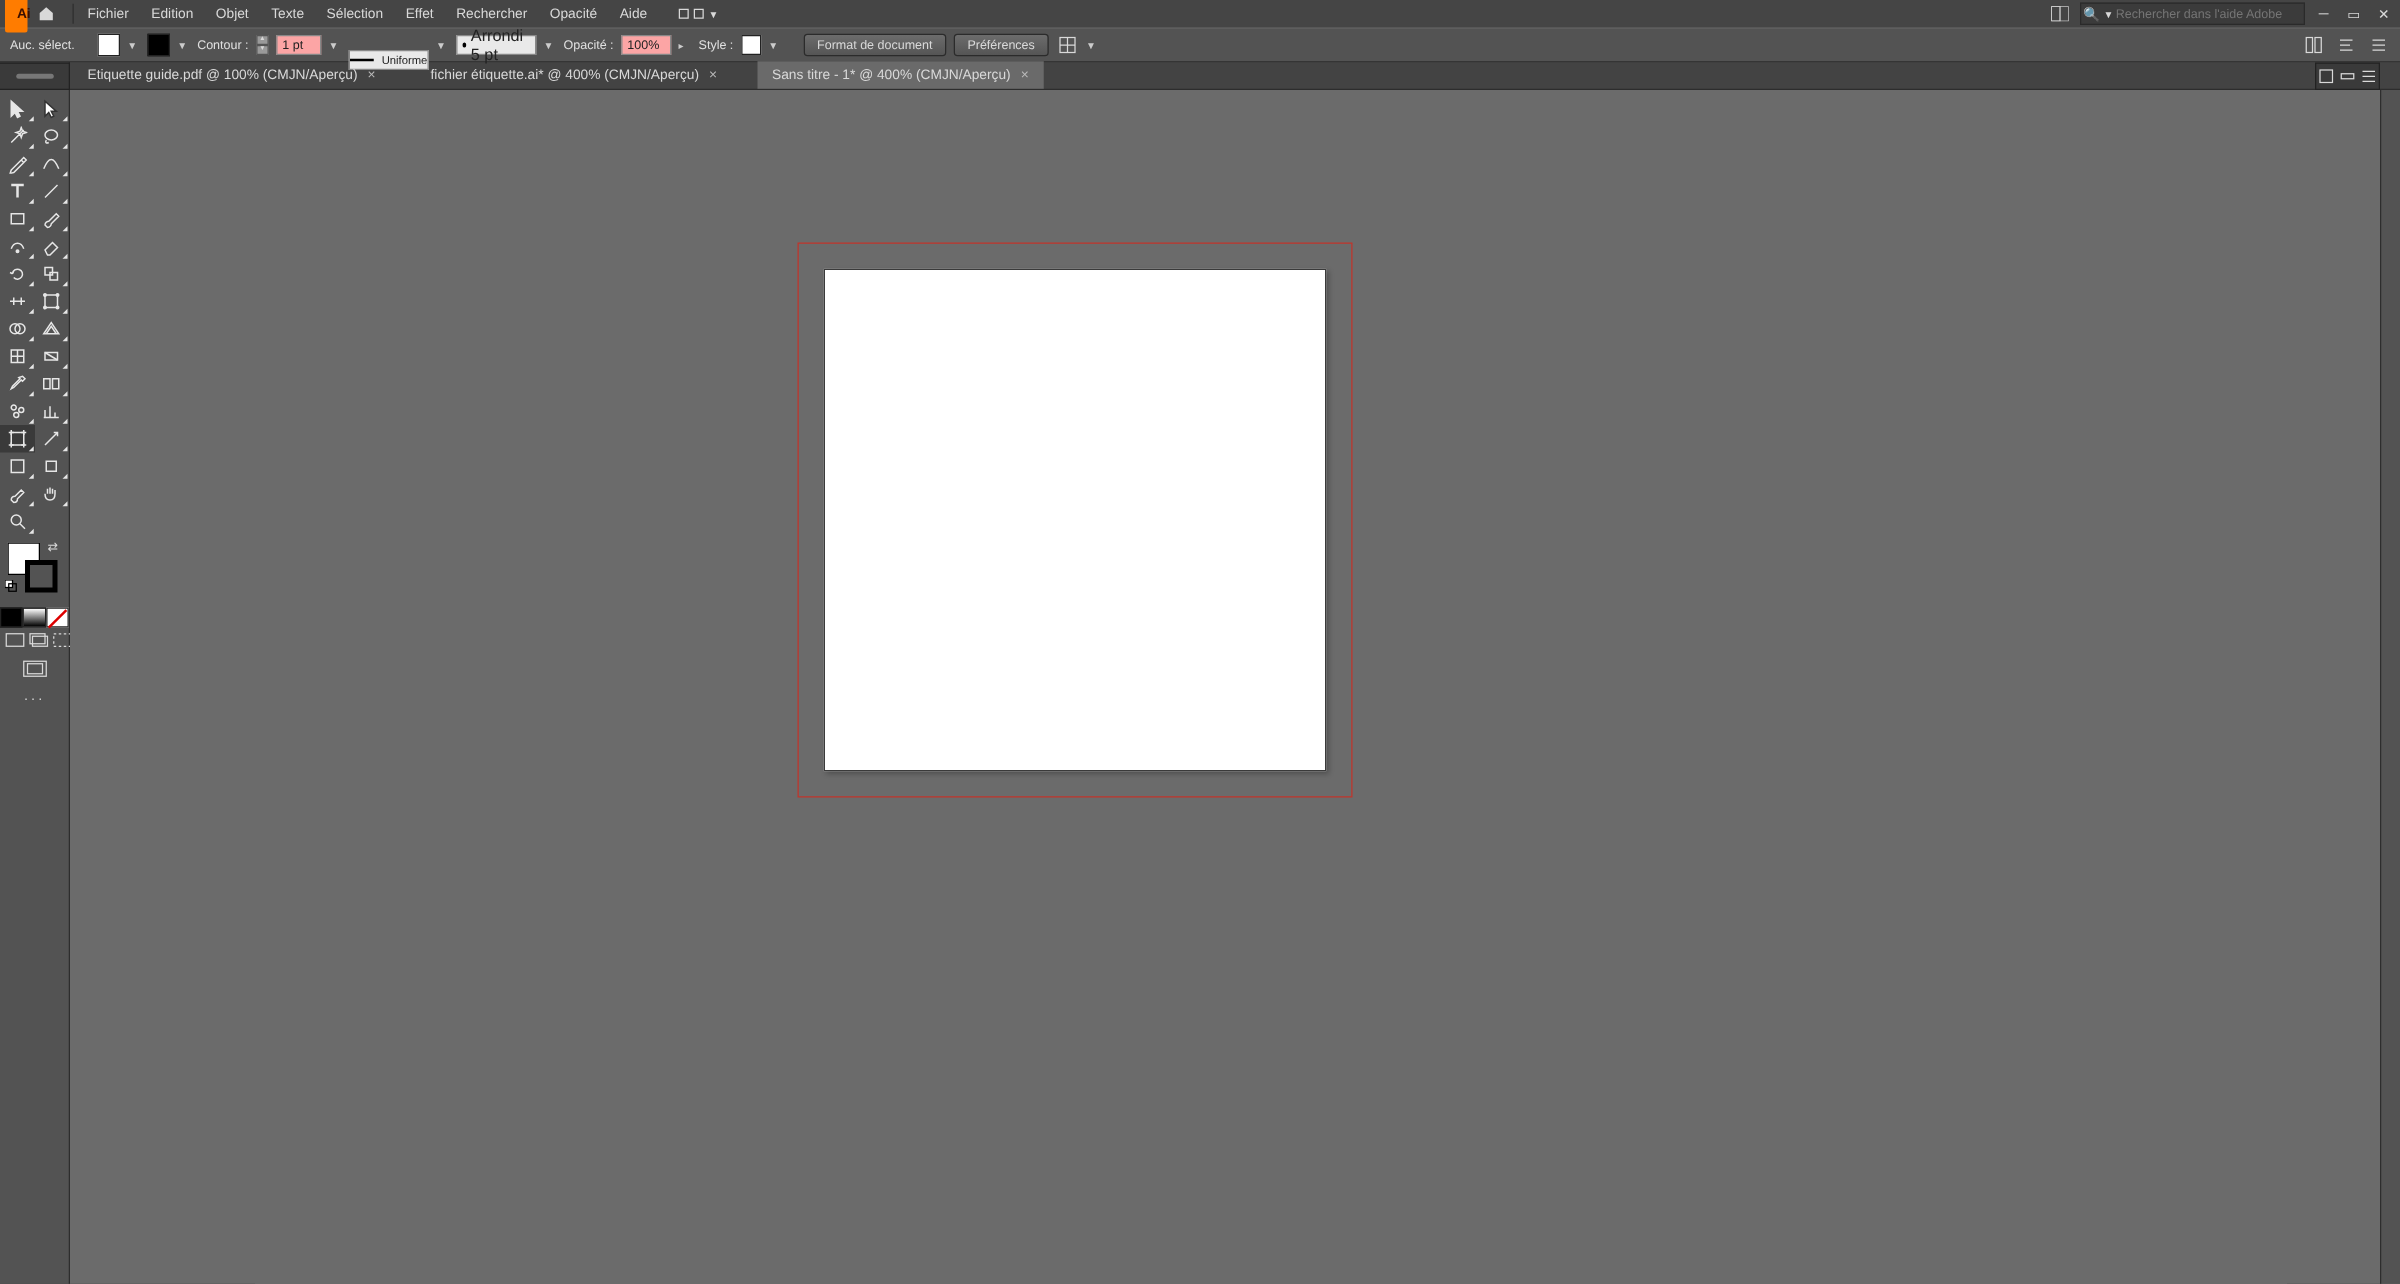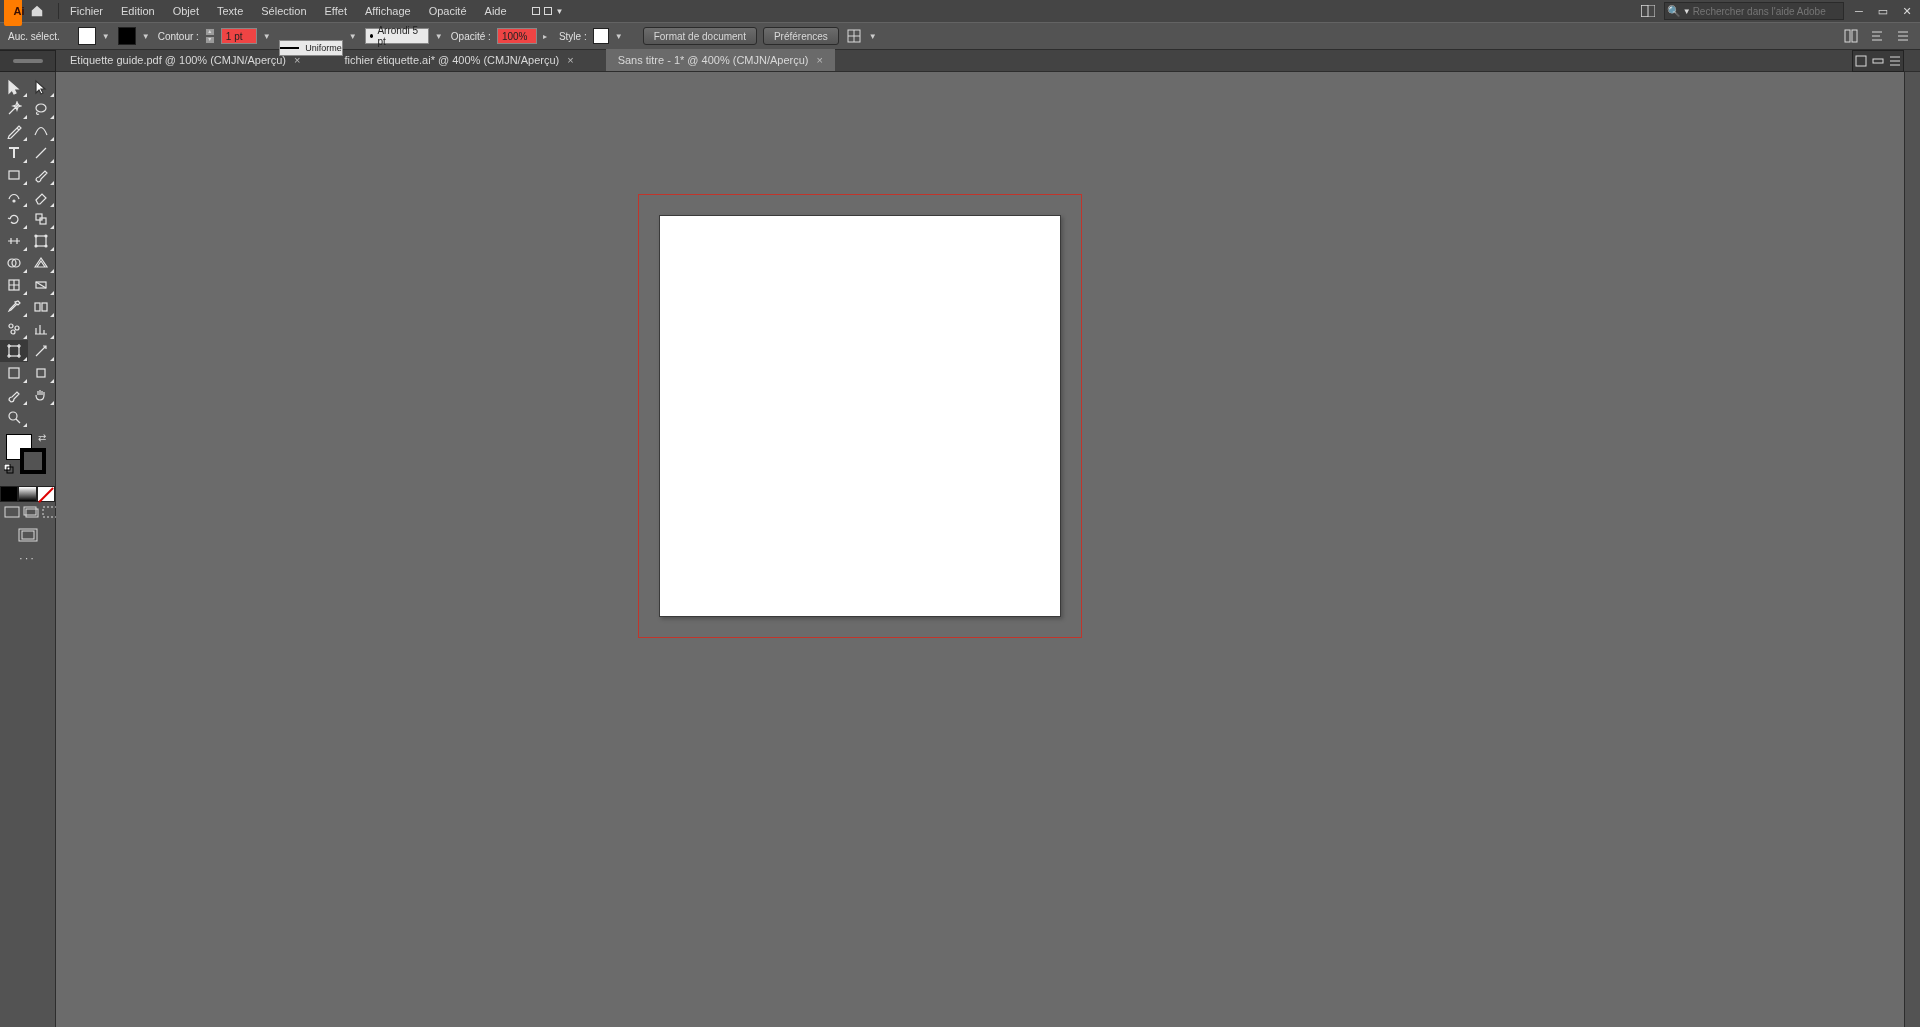--- a/index.html
+++ b/index.html
@@ -18,30 +18,30 @@
 .search .dd { font-size:8px; margin-right:2px;}
 .winbtn { width:18px; height:14px; display:flex; align-items:center; justify-content:center; cursor:pointer;}
 .iconbtn { width:20px; height:18px; display:flex; align-items:center; justify-content:center; cursor:pointer;}
 
 .controlbar { display:flex; align-items:center; height:28px; background:#535353; border-top:1px solid #636363; border-bottom:1px solid #2d2d2d; padding:0 8px; gap:6px; font-size:10px;}
 .controlbar .label { color:#e0e0e0;}
 .swatch { width:18px; height:18px; border:1px solid #222; cursor:pointer;}
 .swatch.white { background:#ffffff;}
 .swatch.black { background:#000000;}
 .dd-arrow { width:10px; font-size:8px; color:#ccc; cursor:pointer;}
-.input-box { background:#ef4444; border:1px solid #888; height:16px; display:flex; align-items:center; padding:0 4px; color:#222; min-width:34px;}
+.input-box { background:#fca5a5; border:1px solid #888; height:16px; display:flex; align-items:center; padding:0 4px; color:#222; min-width:34px;}
 .input-box input { border:none; background:transparent; width:100%; font-size:10px; color:#222; outline:none;}
 .stepper { display:flex; flex-direction:column; width:10px; height:16px;}
 .stepper div { flex:1; background:#9a9a9a; border:1px solid #555; font-size:6px; text-align:center; line-height:5px; cursor:pointer;}
 .brush-prev { width:64px; height:16px; background:#e9e9e9; border:1px solid #888; display:flex; align-items:center; justify-content:center; gap:6px; cursor:pointer;margin-top:24px;}
 .brush-prev .line { height:2px; background:#000; width:22px;}
 .brush-prev .txt { font-size:9px; color:#222;}
 .corner-prev { width:64px; height:16px; background:#e9e9e9; border:1px solid #888; display:flex; align-items:center; gap:4px; padding:0 4px; cursor:pointer;}
 .corner-prev .dot{ width:4px; height:4px; background:#000; border-radius:50%;}
-.corner-prev .txt{ font-size:10px; color:#222;}
+.corner-prev .txt{ font-size:13px; color:#222;}
 .btn { background:linear-gradient(#6c6c6c,#555); border:1px solid #2b2b2b; border-radius:3px; height:18px; padding:0 10px; display:flex; align-items:center; font-size:10px; cursor:pointer;}
 .controlbar .spacer { flex:1;}
 .controlbar .right-icons { display:flex; gap:8px;}
 .ctrl-icon { width:18px; height:18px; display:flex; align-items:center; justify-content:center; cursor:pointer; color:#d9d9d9;}
 
 .tabbar { display:flex; align-items:flex-end; height:22px; background:#434343; border-bottom:1px solid #2d2d2d; padding-left:58px;gap:20px;}
 .doc-tab { display:flex; align-items:center; height:22px; padding:0 12px; font-size:11px; color:#d9d9d9; cursor:pointer; position:relative; gap:8px;}
 .doc-tab.active { background:#6a6a6a; }
 .doc-tab .close { font-size:11px; color:#bbb; cursor:pointer;}
 
@@ -92,21 +92,21 @@
         <path d="M3 11 12 3l9 8v10H3z" fill="#d9d9d9"></path>
       </svg>
   </div>
   <div class="sep"></div>
   <div class="menu-item">Fichier</div>
   <div class="menu-item">Edition</div>
   <div class="menu-item">Objet</div>
   <div class="menu-item">Texte</div>
   <div class="menu-item">Sélection</div>
   <div class="menu-item">Effet</div>
-  <div class="menu-item">Affichage</div>
+  <div class="menu-item">Rechercher</div>
   <div class="menu-item">Opacité</div>
   <div class="menu-item">Aide</div>
   <div class="layout-chooser">
     <div class="sq"></div>
       <div class="sq"></div>
       <span style="font-size:8px;">▼</span>
   </div>
   <div class="right">
     <div class="iconbtn">
       <svg width="14" height="12">

